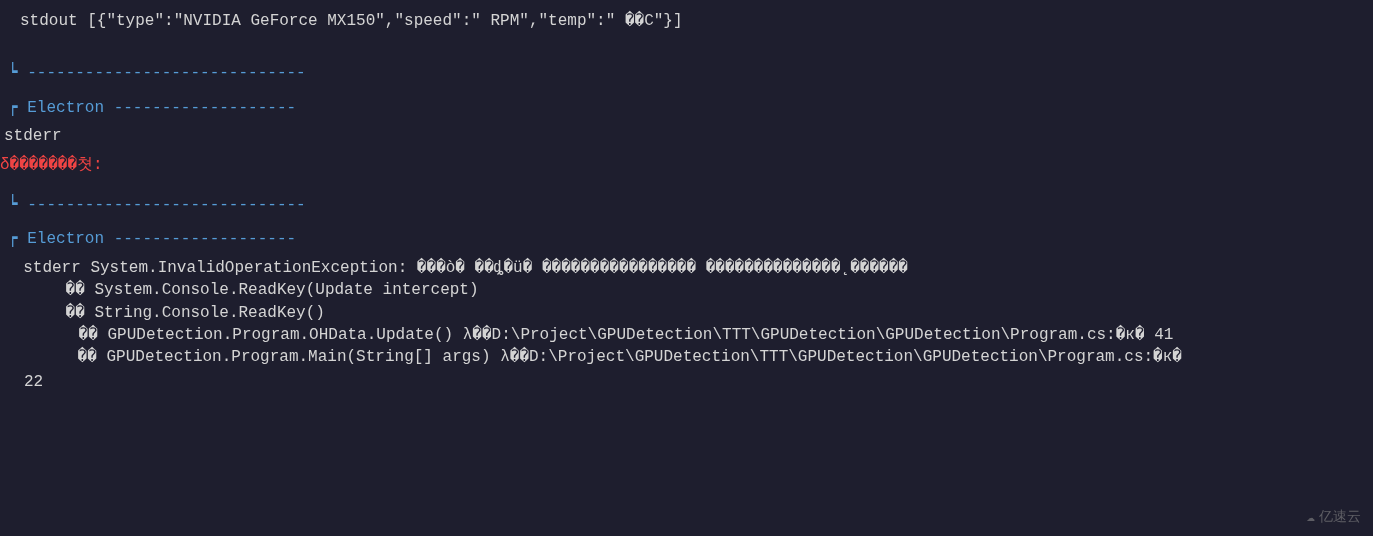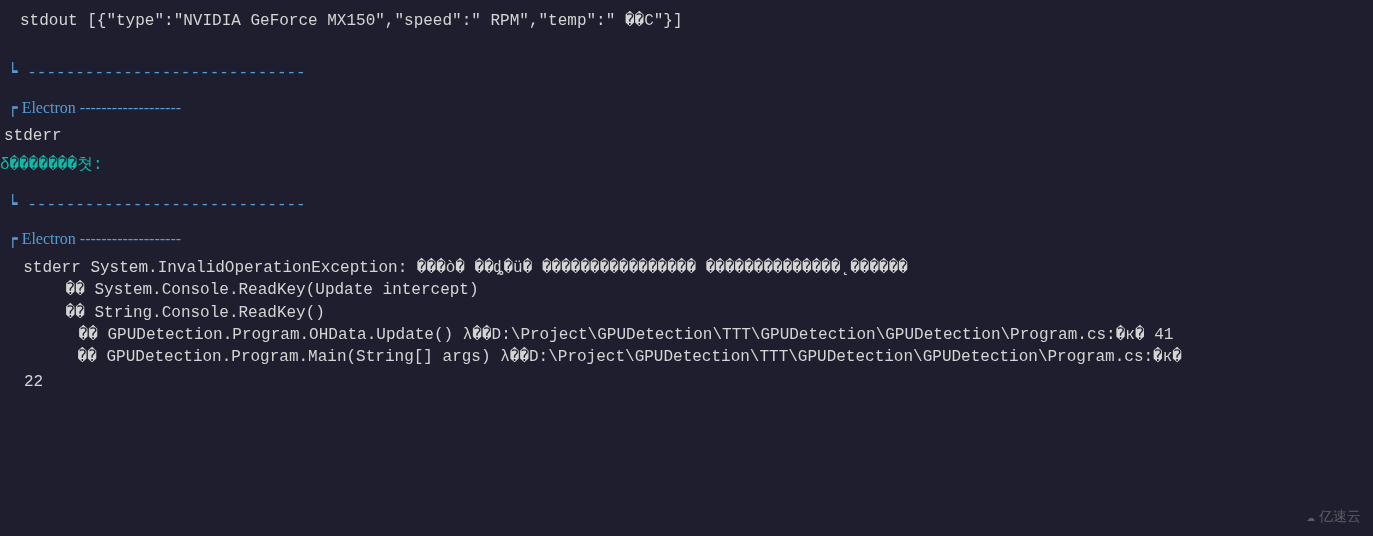--- a/index.html
+++ b/index.html
@@ -32,33 +32,32 @@
     .divider-line-bottom {
       color: #569cd6;
       padding-left: 8px;
       margin-top: 6px;
       margin-bottom: 30px;
     }
     .electron-line {
       color: #569cd6;
       padding-left: 8px;
       margin-bottom: 6px;
-      font-family: Liberation Serif, serif;
     }
     .stdout-text {
       color: #d4d4d4;
       padding-left: 20px;
     }
     .stderr-block {
       color: #d4d4d4;
       padding-left: 4px;
       margin-top: 6px;
     }
     .stderr-block-wide {
-      color: #14b8a6;
+      color: #ef4444;
       padding-left: 0;
       margin-top: 6px;
     }
     .stack-trace {
       color: #d4d4d4;
     }
     .line-number {
       color: #d4d4d4;
       padding-left: 24px;
       margin-top: 2px;

